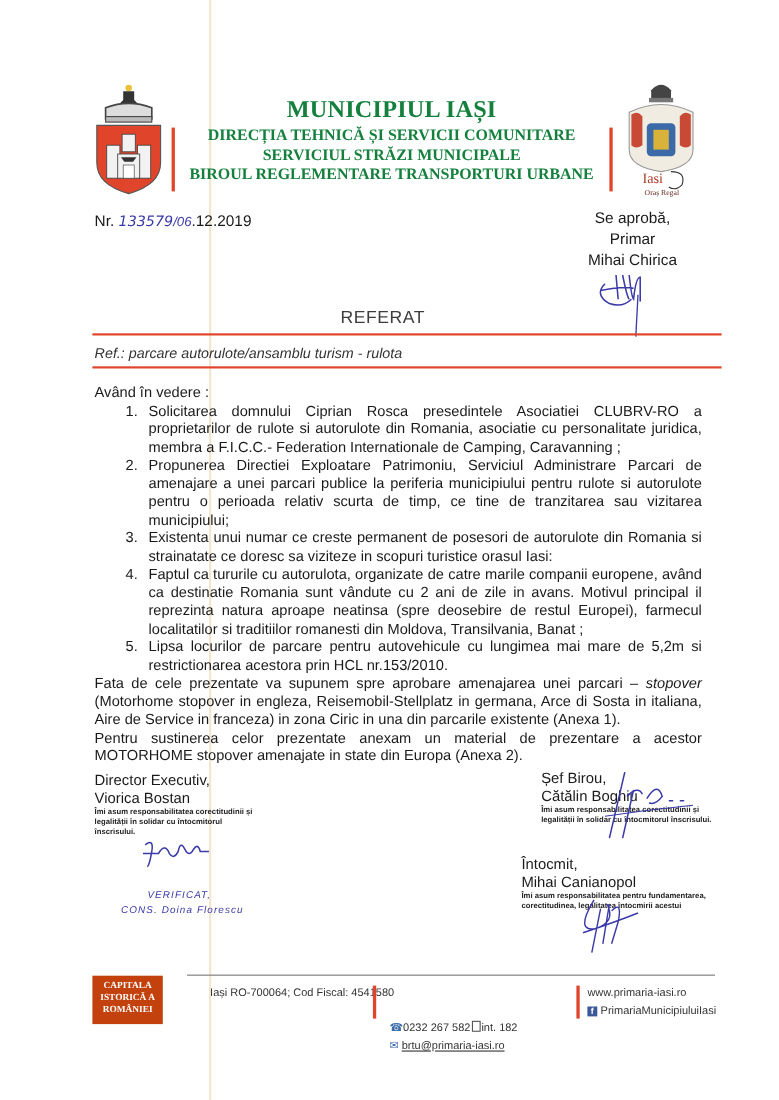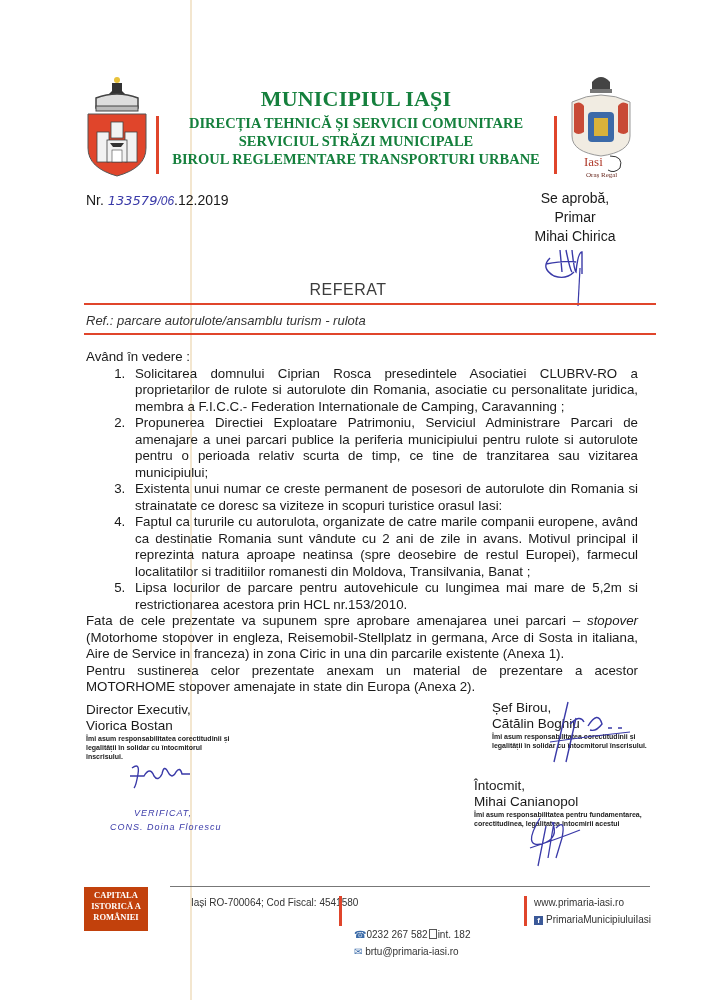--- a/index.html
+++ b/index.html
@@ -136,19 +136,19 @@
   <div>CAPITALA</div>
   <div>ISTORICĂ A</div>
   <div>ROMÂNIEI</div>
 </div>
 <div class="abs foot" style="left:175px;top:894px;">
   <div style="padding-left:16px;">Iași RO-700064; Cod Fiscal: 4541580</div>
 </div>
 <div class="redbar" style="left:339px;top:896px;height:30px;"></div>
 <div class="abs foot" style="left:354px;top:926px;">
   <div><span style="color:#3a6aa8;">☎</span><span>0232 267 582</span><span style="display:inline-block;width:6px;height:8px;border:1px solid #555;margin:0 1px;vertical-align:-1px;"></span><span>int. 182</span></div>
-  <div><span style="color:#3a6aa8;">✉</span> <a style="color:#333;">brtu@primaria-iasi.ro</a></div>
+  <div><span style="color:#3a6aa8;">✉</span> <a style="color:#333;text-decoration:underline;">brtu@primaria-iasi.ro</a></div>
 </div>
 <div class="redbar" style="left:524px;top:896px;height:30px;"></div>
 <div class="abs foot" style="left:534px;top:894px;">
   <div><a style="color:#333;text-decoration:none;">www.primaria-iasi.ro</a></div>
   <div><span style="display:inline-block;width:9px;height:9px;background:#3b5998;color:#fff;font-size:8px;line-height:9px;text-align:center;font-weight:bold;margin-right:3px;">f</span><a style="color:#333;text-decoration:none;">PrimariaMunicipiuluiIasi</a></div>
 </div>
 
 </body></html>

